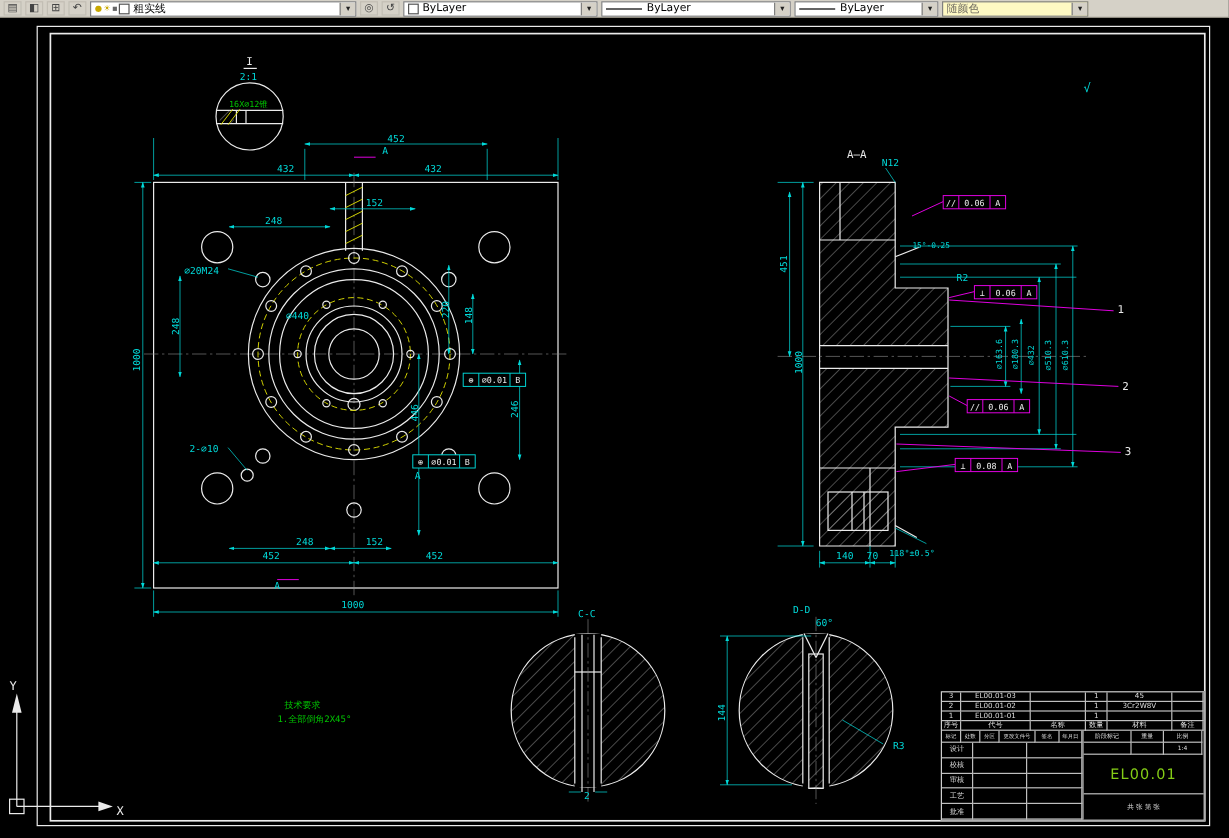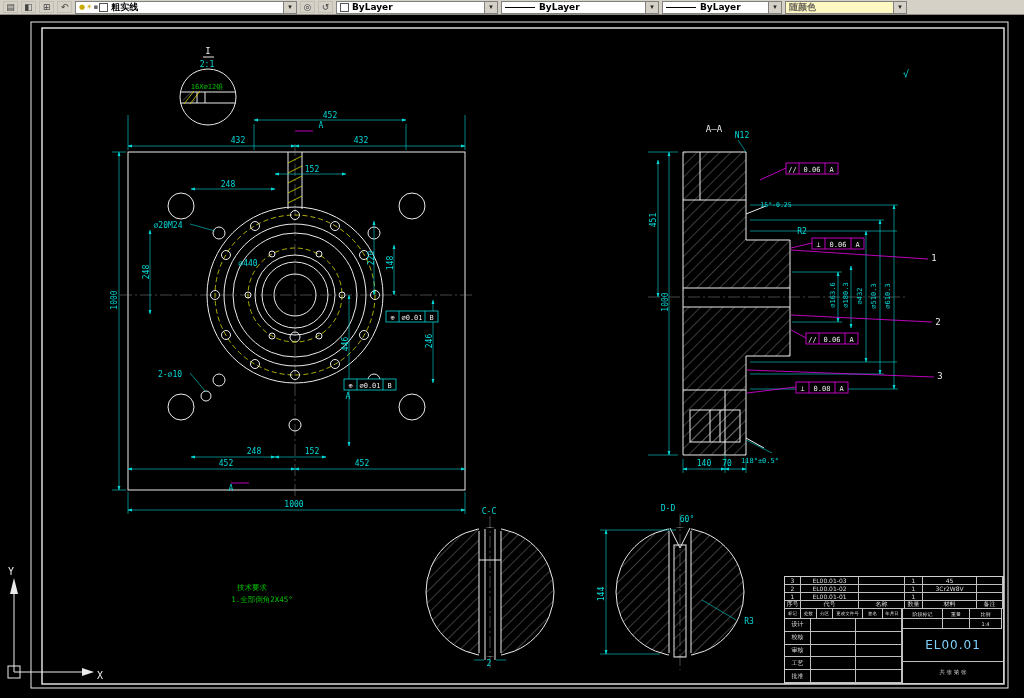--- a/index.html
+++ b/index.html
@@ -13,21 +13,21 @@
   .tbi{width:15px;height:12px;display:flex;align-items:center;justify-content:center;
     font-size:9px;color:#444;background:#d5d1c7;border:1px solid #c2beb4;box-sizing:border-box;}
   .combo{height:13px;background:#fff;border:1px solid #808080;display:flex;align-items:center;
     font-size:9px;color:#000;padding-left:3px;box-sizing:border-box;white-space:nowrap;overflow:hidden;}
   .combo .dd{margin-left:auto;width:12px;height:11px;background:#d5d1c7;border-left:1px solid #808080;
     display:flex;align-items:center;justify-content:center;font-size:7px;color:#222;flex:0 0 12px;}
   .combo.disabled{background:#fef9c3;color:#6e6a60;}
   .mini{font-size:7px;margin-right:1px;line-height:1;}
   .swatch{width:7px;height:7px;border:1px solid #555;background:#fff;margin-right:3px;flex:0 0 7px;}
   .lineprev{width:30px;height:1px;background:#000;margin-right:4px;flex:0 0 30px;}
-  .combo-text{overflow:hidden;text-overflow:clip;font-weight:bold;}
+  .combo-text{overflow:hidden;text-overflow:clip;}
 
   
   svg{position:absolute;top:0;left:0;}
   svg text{font-family:"DejaVu Sans Mono","DejaVu Sans",monospace;}
   .w{stroke:#ebebeb;fill:none;stroke-width:1;}
   .hw{fill:url(#hatch);stroke:#ebebeb;stroke-width:1;}
   .dim{stroke:#00d9d9;stroke-width:0.6;fill:none;}
   .cl{stroke:#8f8f8f;stroke-width:0.5;fill:none;stroke-dasharray:12 3 2 3;}
   .yd{stroke:#d9d900;stroke-width:0.8;fill:none;stroke-dasharray:5 3;}
   .ys{stroke:#d9d900;stroke-width:0.8;fill:none;}
@@ -44,21 +44,21 @@
   .tb-main{display:flex;height:74px;}
   .tb-left{width:118px;display:flex;flex-direction:column;border-right:1px solid #bfbfbf;box-sizing:border-box;}
   .tb-revrow{display:grid;grid-template-columns:16px 16px 16px 30px 20px 19px;height:10px;}
   .tb-revrow .c{font-size:4.5px;height:10px;}
   .tb-sigrow{display:grid;grid-template-columns:26px 45px 46px;height:12.8px;}
   .tb-sigrow .c{font-size:6px;}
   .tb-right{width:100px;display:flex;flex-direction:column;}
   .tb-stage{display:grid;grid-template-columns:40px 27px 32px;height:10px;}
   .tb-stage .c{font-size:5px;}
   .tb-num{height:33px;display:flex;align-items:center;justify-content:center;
-    font-size:12px;letter-spacing:1px;color:#7dd3fc;border-bottom:1px solid #bfbfbf;box-sizing:border-box;}
+    font-size:12px;letter-spacing:1px;color:#84cc16;border-bottom:1px solid #bfbfbf;box-sizing:border-box;}
   .tb-sheet{flex:1;display:flex;align-items:center;justify-content:center;font-size:5.5px;}
 </style>
 </head>
 <body>
 
 <div class="screen">
 
   <svg id="dwg" width="1024" height="698" viewBox="0 0 1024 698">
     <defs>
       <pattern id="hatch" width="8" height="8" patternUnits="userSpaceOnUse" patternTransform="rotate(45)">

